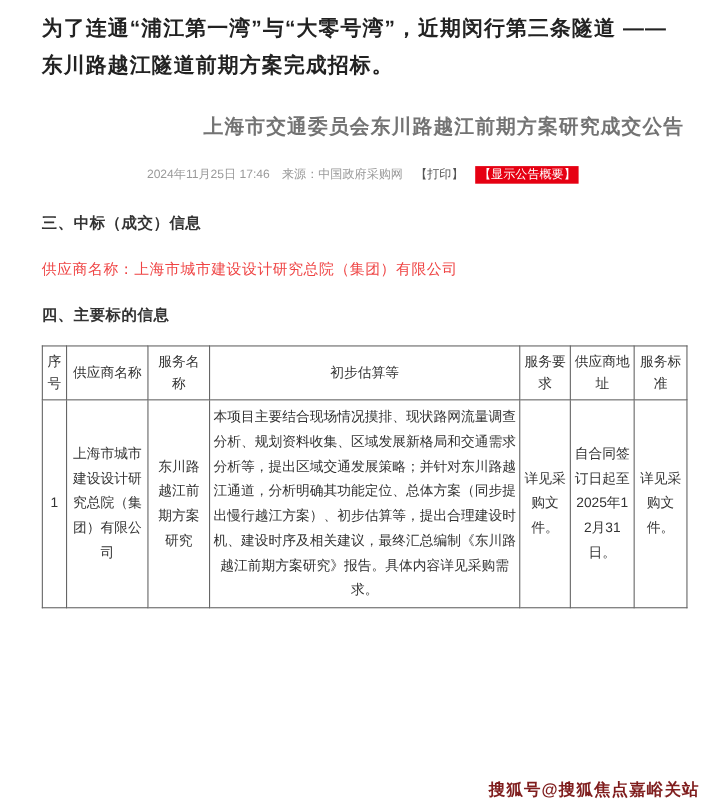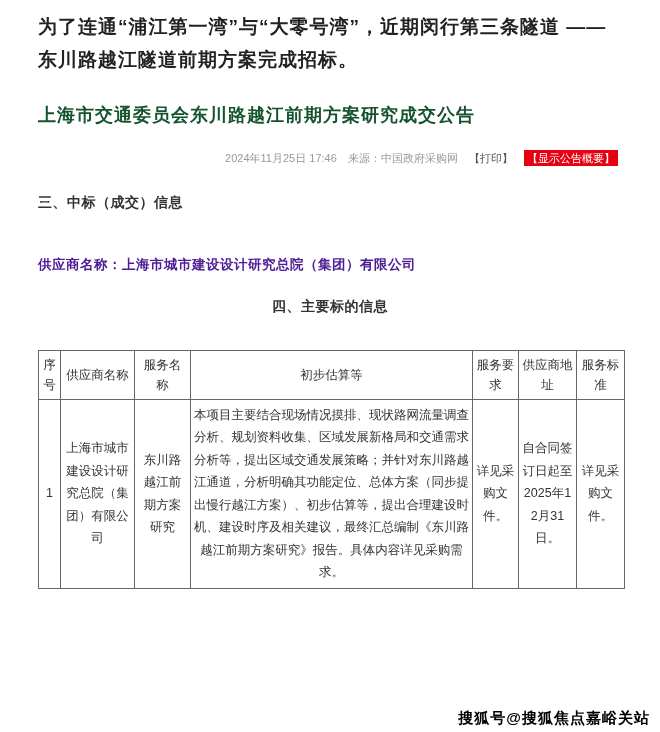--- a/index.html
+++ b/index.html
@@ -17,54 +17,54 @@
     font-weight: 700;
     color: #222;
     line-height: 1.75;
     letter-spacing: 1px;
     margin-bottom: 26px;
   }
 
   .title {
     font-size: 18px;
     font-weight: 700;
-    color: #14532d;
-    text-align: left;
+    color: #737373;
+    text-align: right;
     letter-spacing: 1px;
     margin-bottom: 24px;
   }
 
   .meta {
-    text-align: right;
+    text-align: center;
     font-size: 11px;
     color: #999;
     margin-bottom: 28px;
     white-space: nowrap;
   }
   .meta > span { margin: 0 4px; }
   .meta .print { color: #555; cursor: pointer; }
   .meta .badge {
     background: #e60012;
     color: #ffffff;
     padding: 2px 3px;
     cursor: pointer;
   }
 
   .sec {
     font-size: 14px;
     font-weight: 700;
     color: #333;
-    margin-bottom: 44px;
+    margin-bottom: 24px;
     letter-spacing: 0.5px;
   }
   .sec.gap-lg { margin-bottom: 30px; }
   .plain {
     font-size: 13.5px;
-    font-weight: 700;
-    color: #4c1d95;
+    font-weight: 400;
+    color: #ef4444;
     margin-bottom: 24px;
     letter-spacing: 0.5px;
   }
 
   table.info {
     width: 586px;
     border-collapse: collapse;
     table-layout: fixed;
     font-size: 12.5px;
     color: #333;
@@ -81,24 +81,24 @@
   }
   table.info th { line-height: 1.6; }
   td.scope {
     text-align: left;
     padding: 6px 8px;
     line-height: 1.9;
   }
 
   .watermark {
     position: absolute;
-    right: 10px;
+    right: 24px;
     bottom: 4px;
     font-size: 15px;
-    color: #000000;
+    color: #7f1d1d;
     font-weight: 700;
     letter-spacing: 1px;
     text-shadow: 0 0 2px #ffffff;
   }
 </style>
 </head>
 <body>
 
 <div class="page">
 
@@ -110,21 +110,21 @@
     <span>2024年11月25日 17:46</span>
     <span>来源：中国政府采购网</span>
     <span class="print">【打印】</span>
     <span class="badge">【显示公告概要】</span>
   </div>
 
   <p class="sec">三、中标（成交）信息</p>
 
   <p class="plain">供应商名称：上海市城市建设设计研究总院（集团）有限公司</p>
 
-  <p class="sec" style="margin-bottom:34px;text-align:center;">四、主要标的信息</p>
+  <p class="sec" style="margin-bottom:18px;">四、主要标的信息</p>
 
   <table class="info">
     <colgroup>
       <col style="width:22px">
       <col style="width:74px">
       <col style="width:56px">
       <col style="width:282px">
       <col style="width:46px">
       <col style="width:58px">
       <col style="width:48px">

